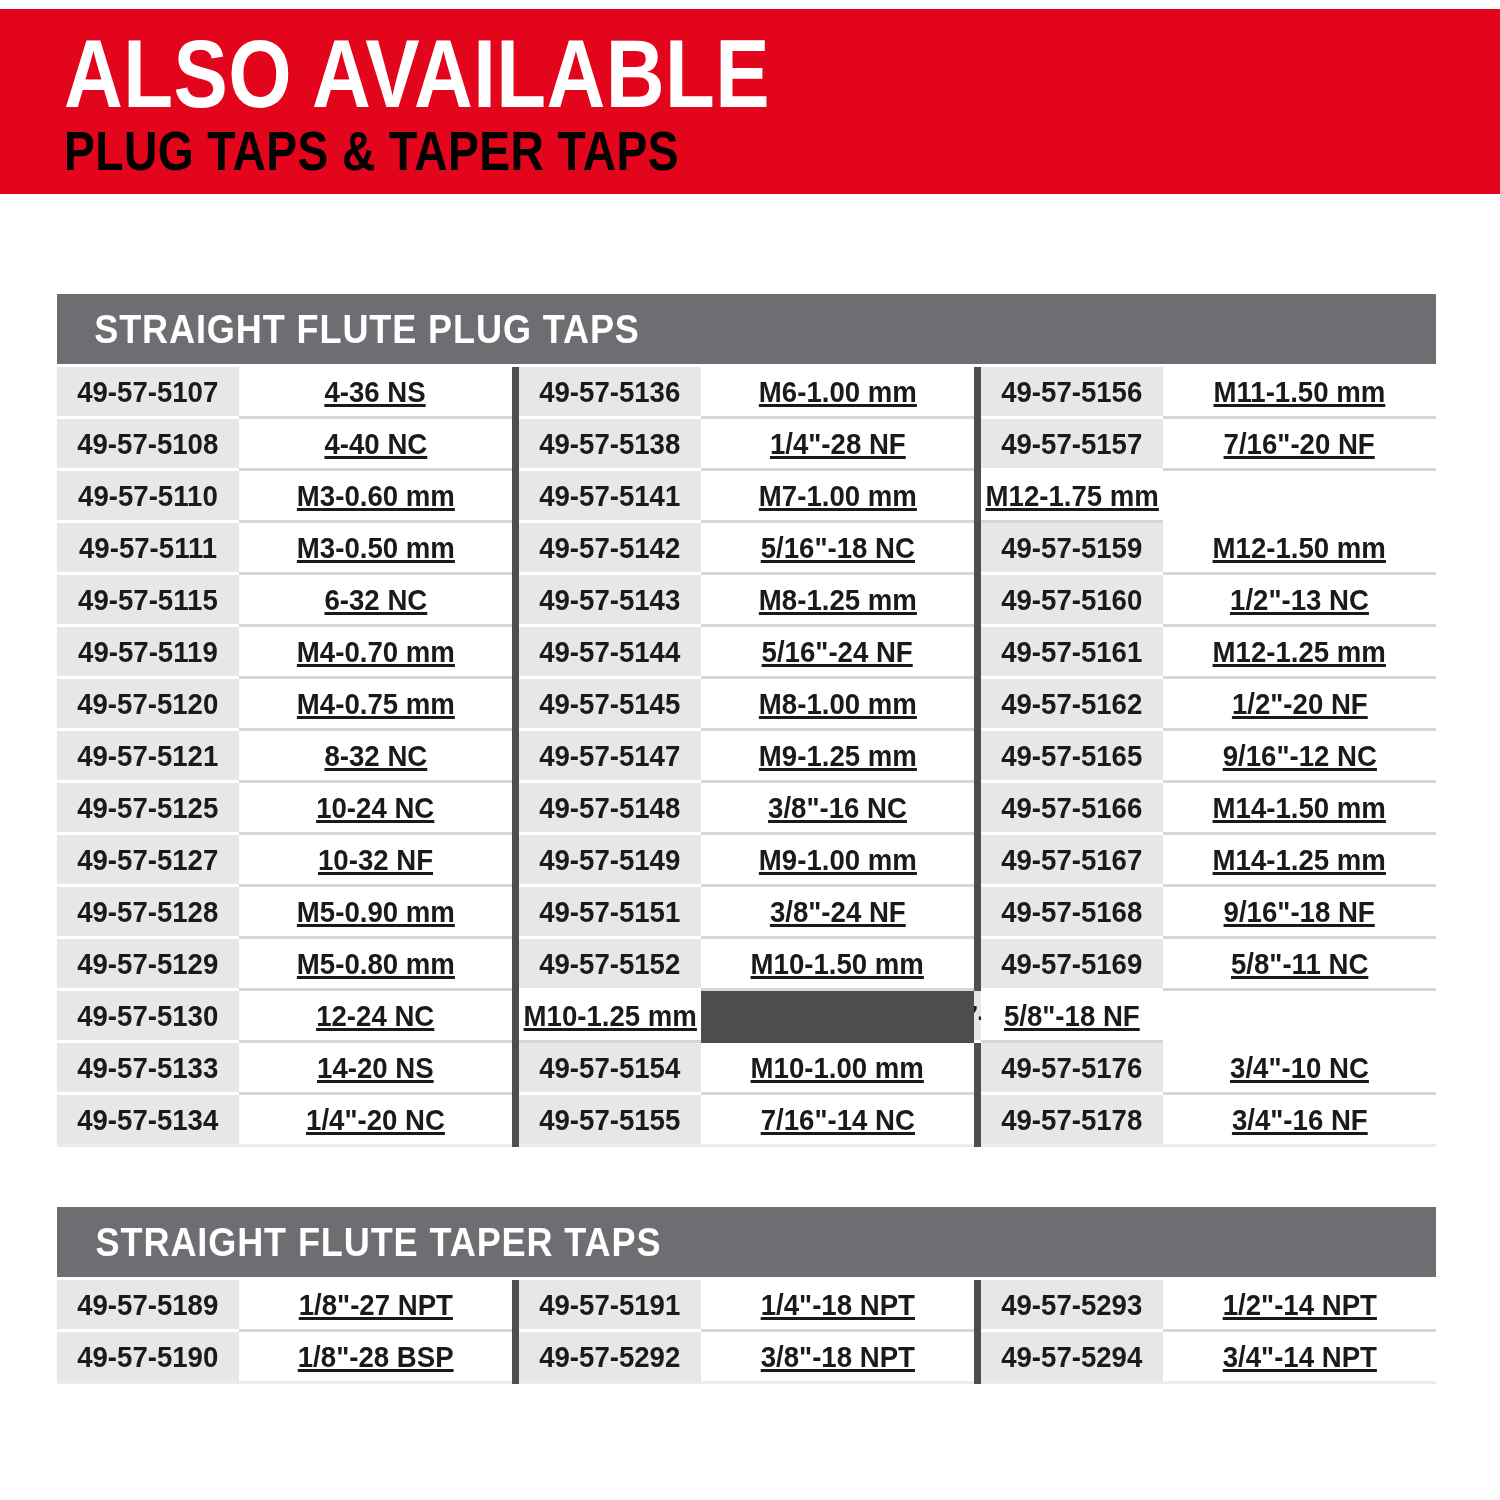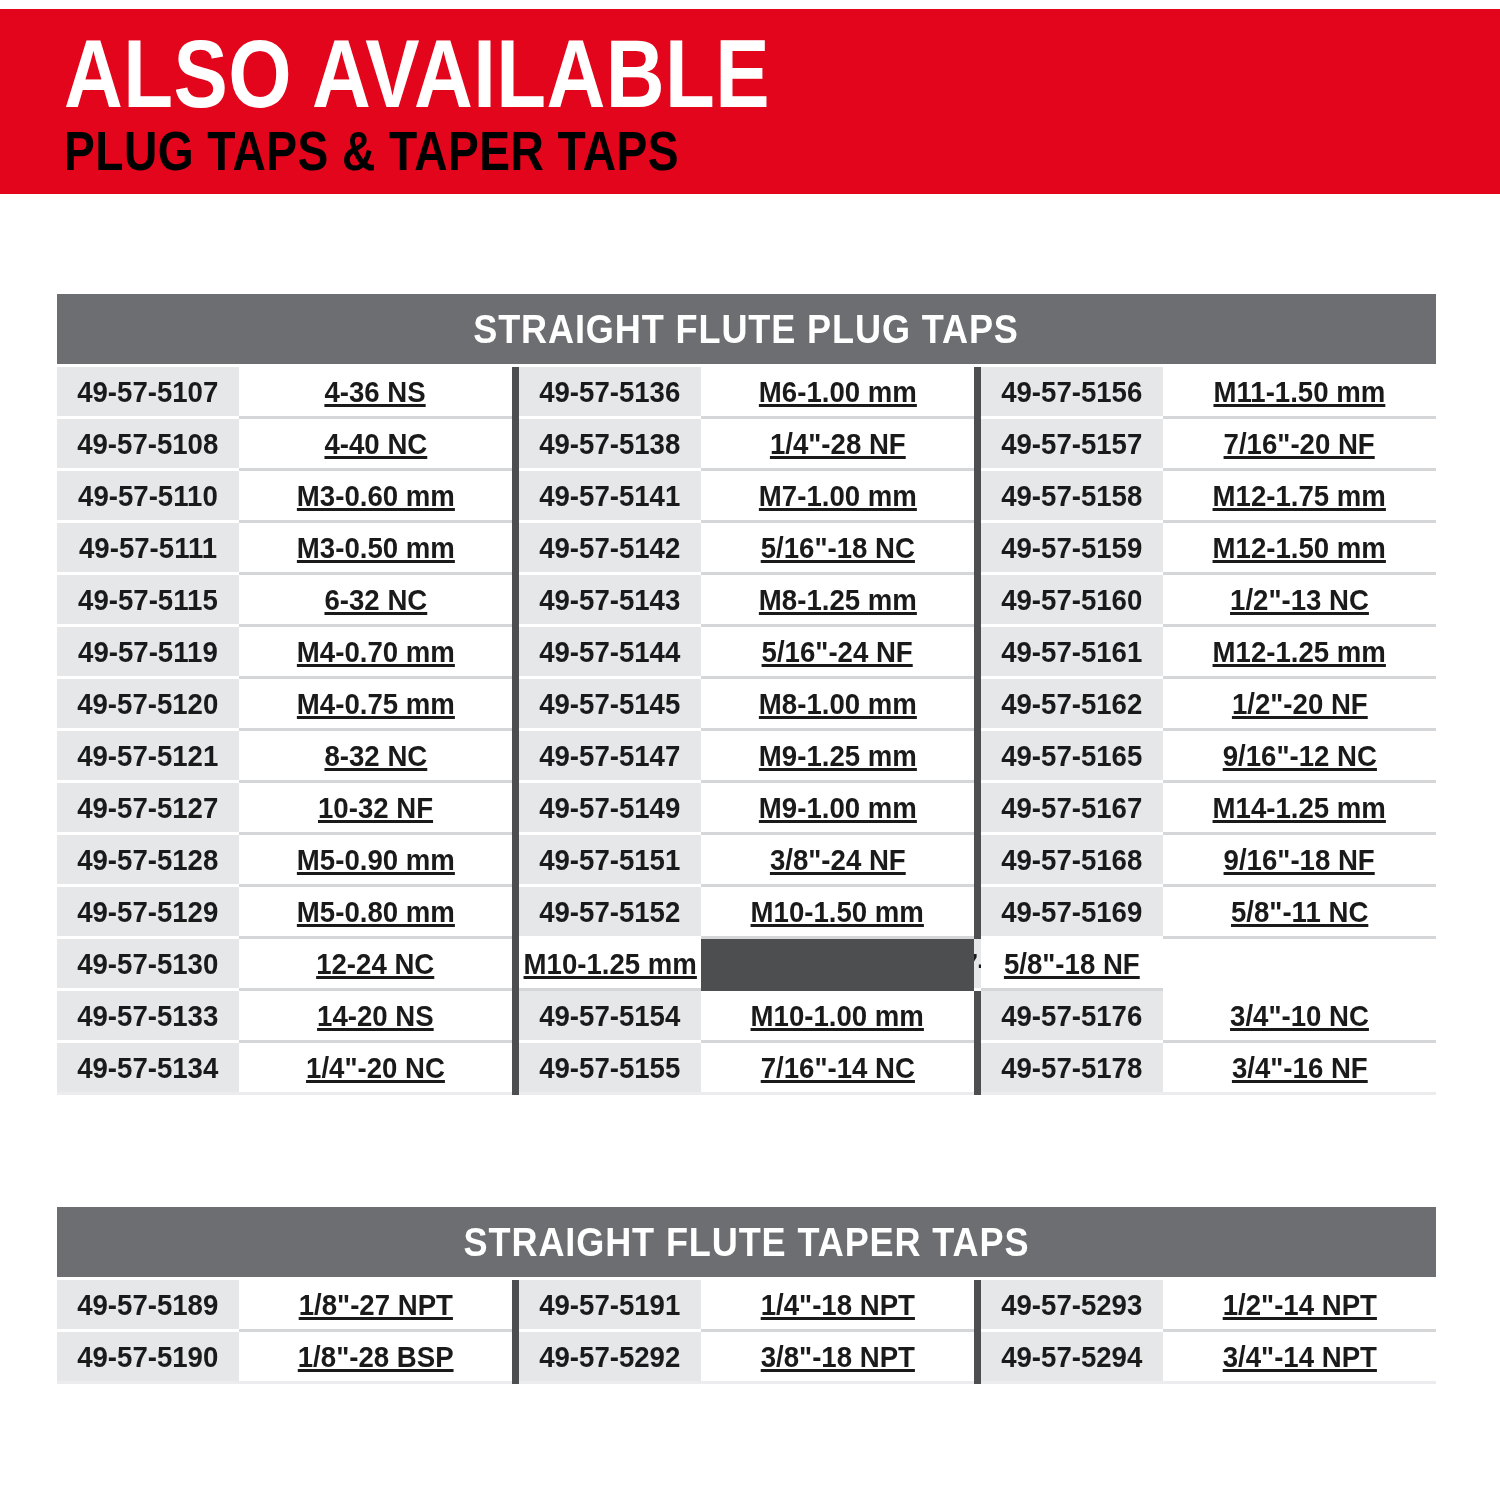--- a/index.html
+++ b/index.html
@@ -37,21 +37,21 @@
   }
   .squish{display:inline-block;transform:scaleX(0.84);transform-origin:left center;letter-spacing:0.5px;}
 
   
   .spec-table{position:absolute;left:57px;width:1379px;}
   .spec-table.plug{top:285px;}
   .spec-table.taper{top:1198px;}
 
   .table-header{
     height:70px;background:var(--hdr-gray);
-    display:flex;align-items:center;justify-content:center;
+    display:flex;align-items:center;justify-content:flex-start;
   }
   .table-header .ht{
     color:#fff;font-weight:bold;font-size:41px;letter-spacing:1px;
     display:inline-block;transform:scaleX(0.88);transform-origin:center;
     white-space:nowrap;
   }
   .table-body{border-top:3px solid #fff;}
   .row{
     display:grid;
     grid-template-columns:182px 273px 7px 182px 273px 7px 182px 273px;
@@ -142,23 +142,20 @@
             <span class="ct">M3-0.60 mm</span>
           </div>
           <div class="colgap"></div>
           <div class="cell sku">
             <span class="ct">49-57-5141</span>
           </div>
           <div class="cell size">
             <span class="ct">M7-1.00 mm</span>
           </div>
           <div class="colgap"></div>
-          <div class="cell sku">
-            <span class="ct">49-57-5158</span>
-          </div>
           <div class="cell size">
             <span class="ct">M12-1.75 mm</span>
           </div>
         </div>
         <div class="row">
           <div class="cell sku">
             <span class="ct">49-57-5111</span>
           </div>
           <div class="cell size">
             <span class="ct">M3-0.50 mm</span>
@@ -257,20 +254,42 @@
           </div>
           <div class="cell size">
             <span class="ct">M9-1.25 mm</span>
           </div>
           <div class="colgap"></div>
           <div class="cell sku">
             <span class="ct">49-57-5165</span>
           </div>
           <div class="cell size">
             <span class="ct">9/16"-12 NC</span>
+          </div>
+        </div>
+        <div class="row">
+          <div class="cell sku">
+            <span class="ct">49-57-5125</span>
+          </div>
+          <div class="cell size">
+            <span class="ct">10-24 NC</span>
+          </div>
+          <div class="colgap"></div>
+          <div class="cell sku">
+            <span class="ct">49-57-5148</span>
+          </div>
+          <div class="cell size">
+            <span class="ct">3/8"-16 NC</span>
+          </div>
+          <div class="colgap"></div>
+          <div class="cell sku">
+            <span class="ct">49-57-5166</span>
+          </div>
+          <div class="cell size">
+            <span class="ct">M14-1.50 mm</span>
           </div>
         </div>
         <div class="row">
           <div class="cell sku">
             <span class="ct">49-57-5127</span>
           </div>
           <div class="cell size">
             <span class="ct">10-32 NF</span>
           </div>
           <div class="colgap"></div>

